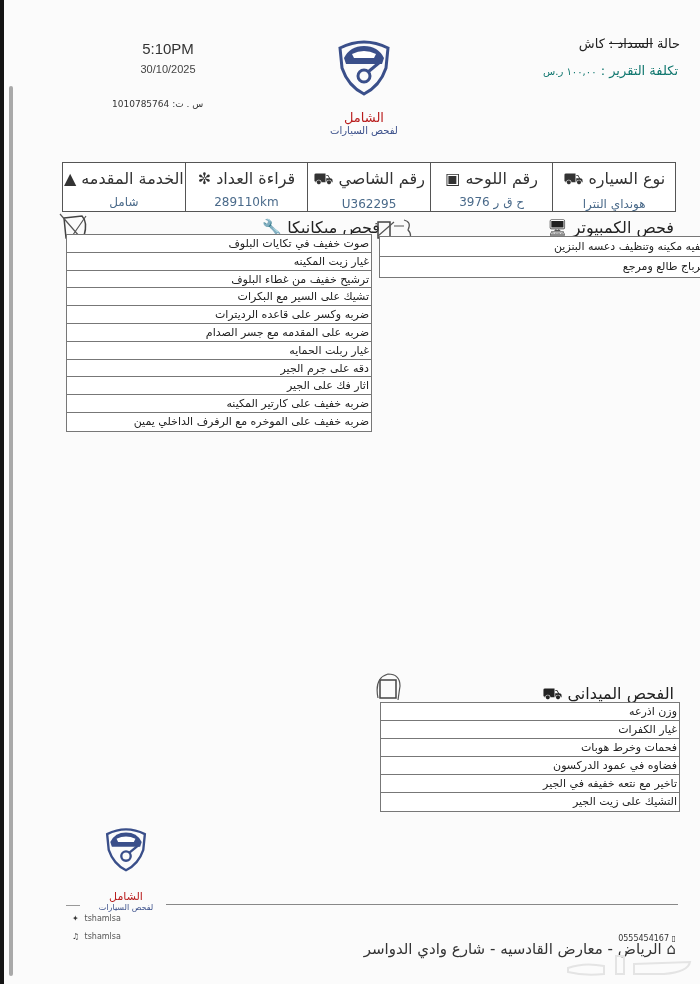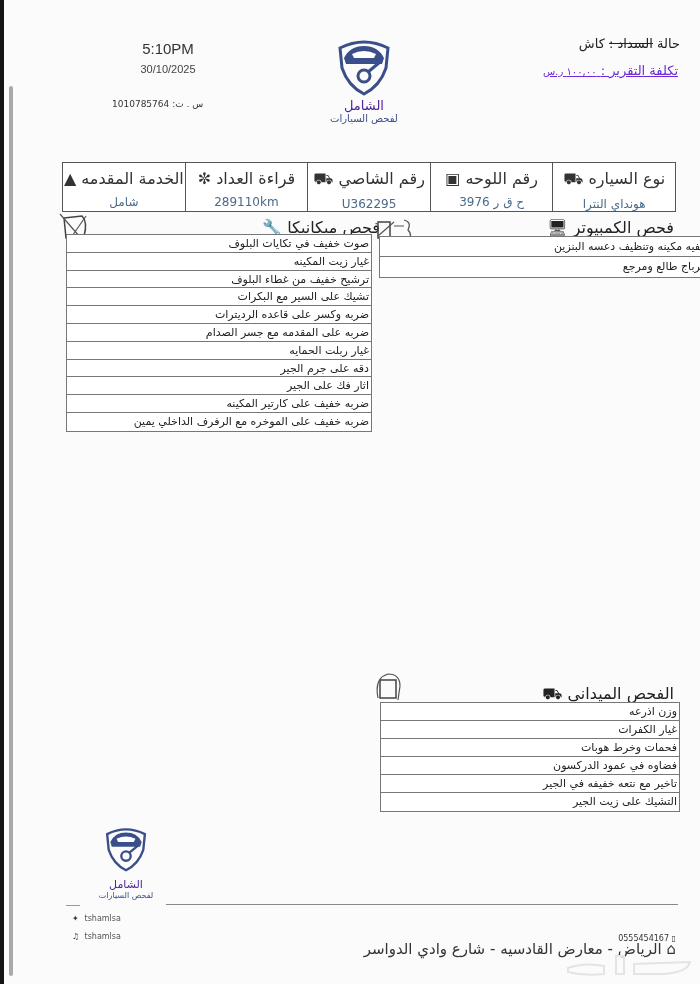--- a/index.html
+++ b/index.html
@@ -8,26 +8,26 @@
     .left-bar { position: absolute; left: 0; top: 0; width: 4px; height: 984px; background: #141414; }
     .page { position: absolute; left: 4px; top: 0; width: 696px; height: 984px; background: #fbfbfb; overflow: hidden; }
     .scrollbar { position: absolute; left: 5px; top: 86px; width: 4px; height: 890px; background: #a9a9a9; border-radius: 2px; }
 
     .time { position: absolute; left: 124px; top: 40px; width: 80px; text-align: center; font-family: "Liberation Sans", sans-serif; font-size: 15px; color: #333; }
     .date { position: absolute; left: 116px; top: 63px; width: 96px; text-align: center; font-family: "Liberation Sans", sans-serif; font-size: 11px; color: #444; }
     .cr { position: absolute; left: 108px; top: 99px; font-size: 9px; color: #333; direction: rtl; white-space: nowrap; }
 
     .logo { position: absolute; left: 320px; top: 38px; width: 80px; text-align: center; }
     .logo svg { display: block; margin: 0 auto; }
-    .logo-name { font-size: 13px; color: #4c1d95; margin-top: 2px; direction: rtl; }
+    .logo-name { font-size: 13px; color: #b91c1c; margin-top: 14px; direction: rtl; }
     .logo-sub { font-size: 10px; color: #3a4f8a; direction: rtl; }
 
     .status { position: absolute; right: 20px; top: 36px; font-size: 13px; color: #222; direction: rtl; white-space: nowrap; }
     .status .strike { text-decoration: line-through; }
-    .cost { position: absolute; right: 22px; top: 63px; font-size: 13px; color: #6d28d9; direction: rtl; white-space: nowrap; text-decoration: underline; }
+    .cost { position: absolute; right: 22px; top: 63px; font-size: 13px; color: #0f766e; direction: rtl; white-space: nowrap; }
     .cost .small { font-size: 10px; }
 
     .info-table { position: absolute; left: 58px; top: 162px; width: 614px; height: 50px; border: 1px solid #555; display: flex; direction: rtl; background: #fff; }
     .info-cell { flex: 1; border-left: 1px solid #555; text-align: center; padding-top: 6px; }
     .info-cell:last-child { border-left: none; }
     .info-cell .lbl { font-size: 16px; color: #333; }
     .info-cell .val { font-size: 12px; color: #4a6a8a; margin-top: 7px; }
 
     .section-title { position: absolute; font-size: 16px; color: #222; direction: rtl; white-space: nowrap; }
     .list { position: absolute; border: 1px solid #777; background: #fff; direction: rtl; }

